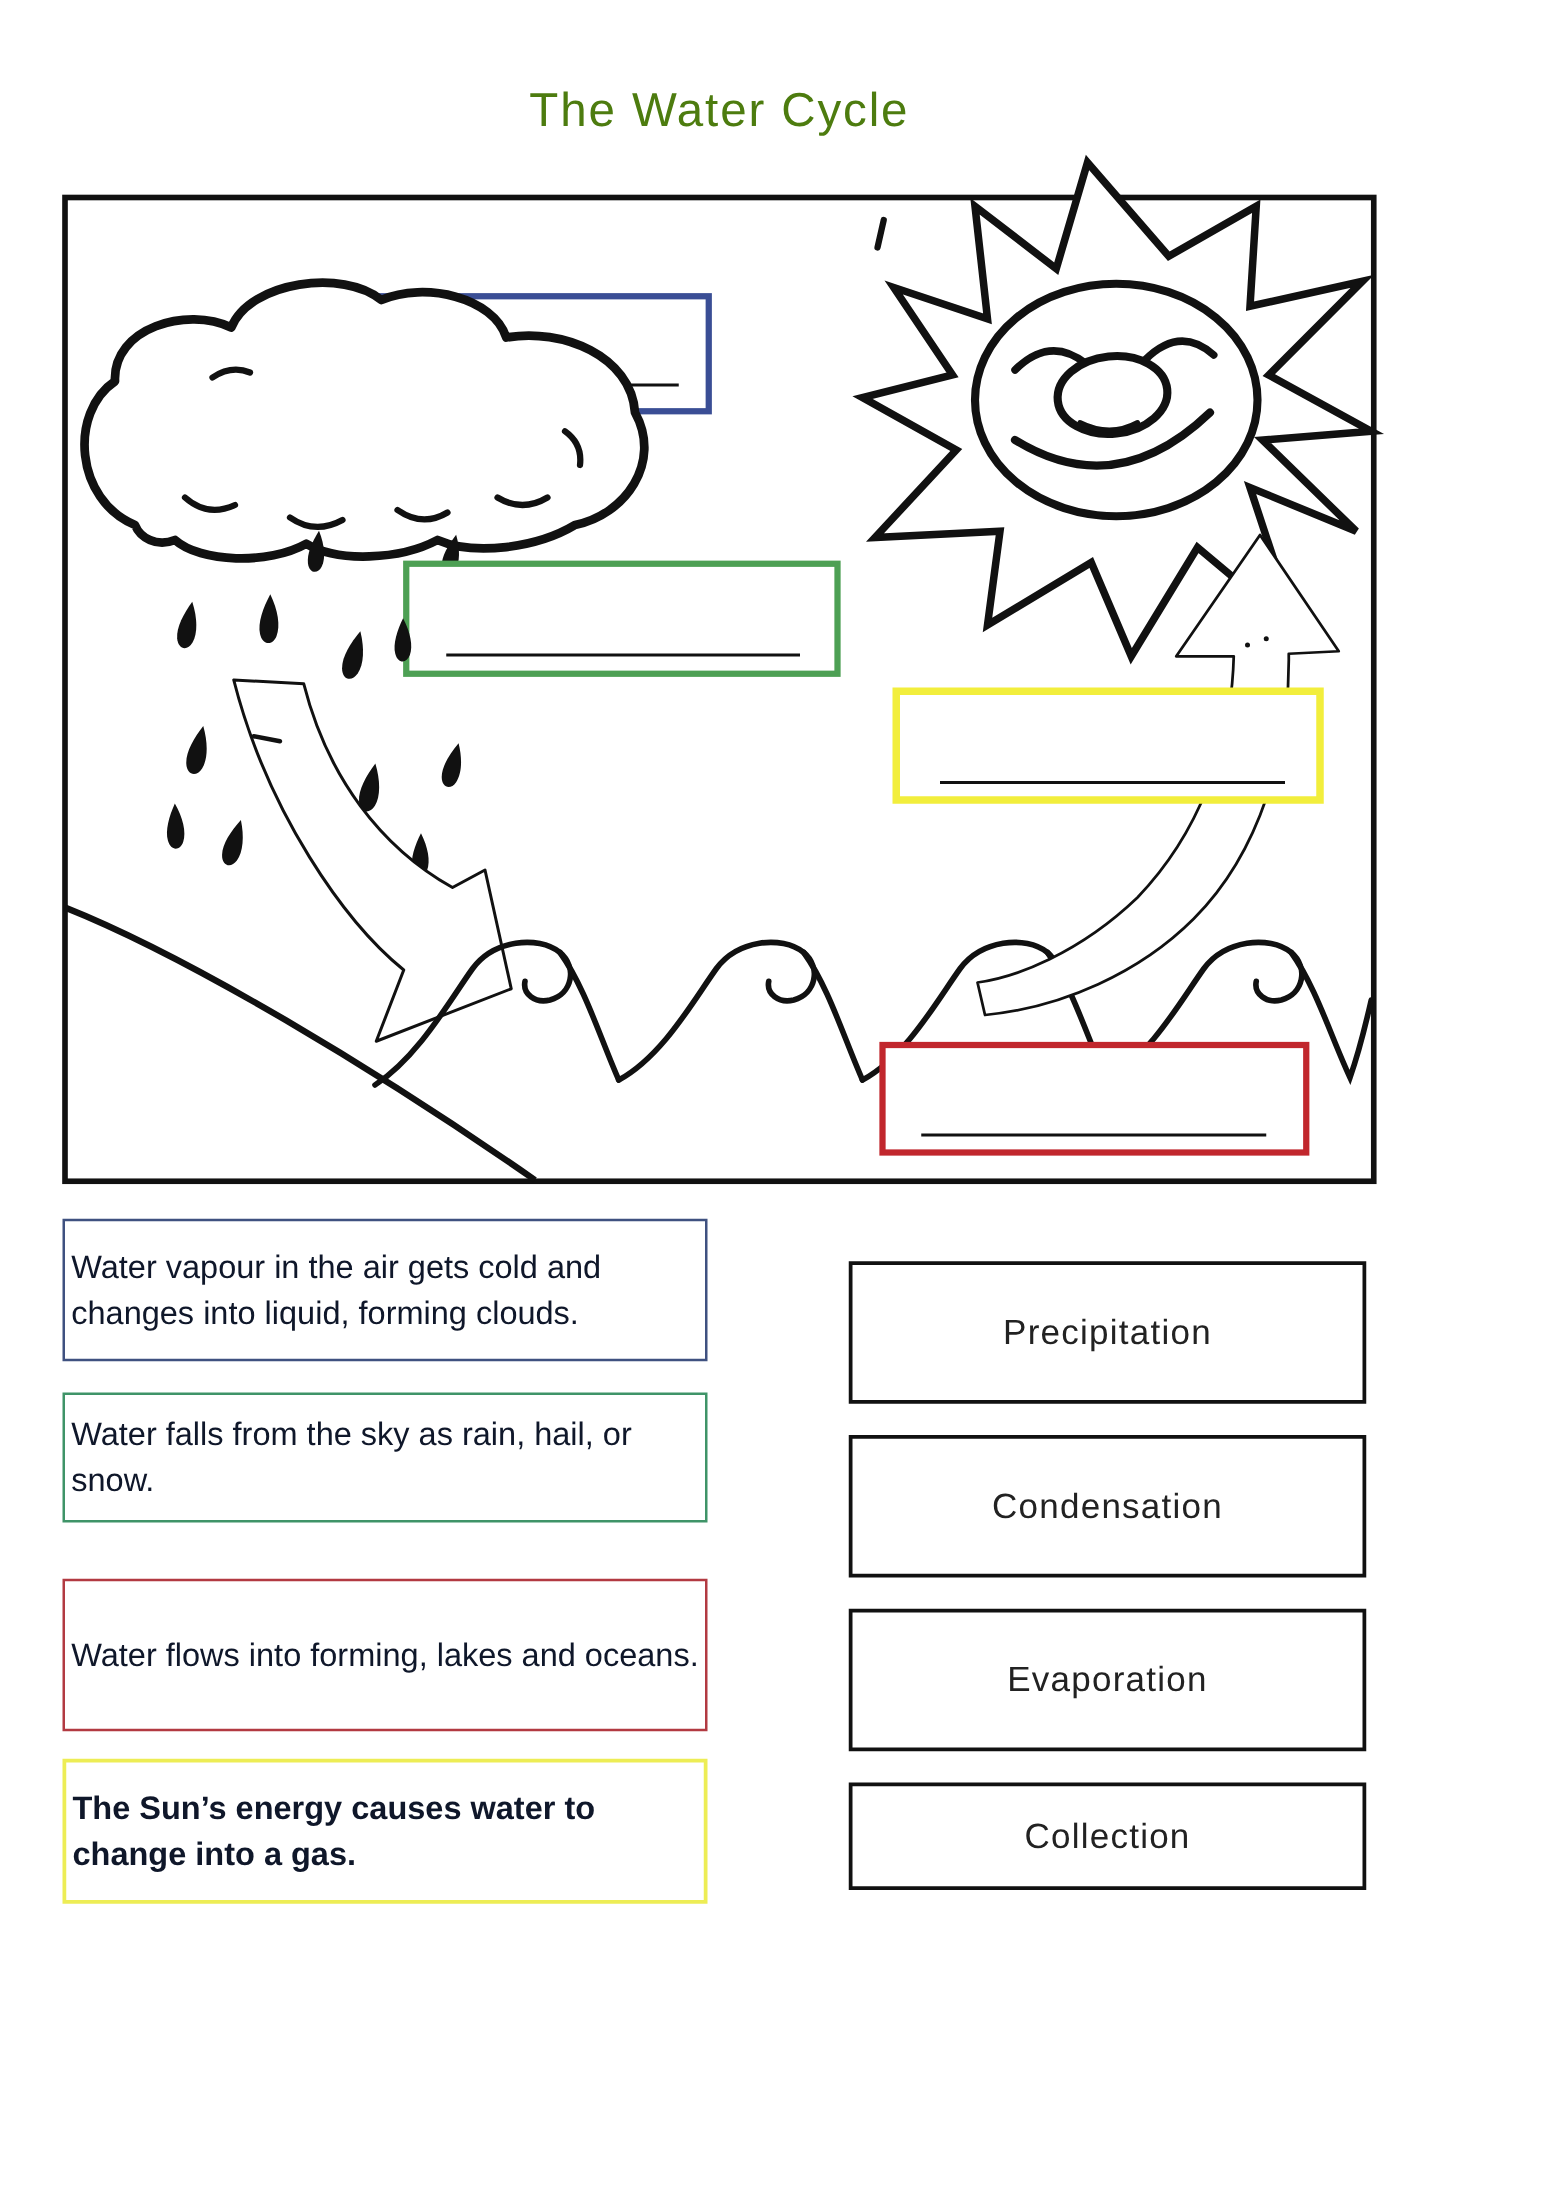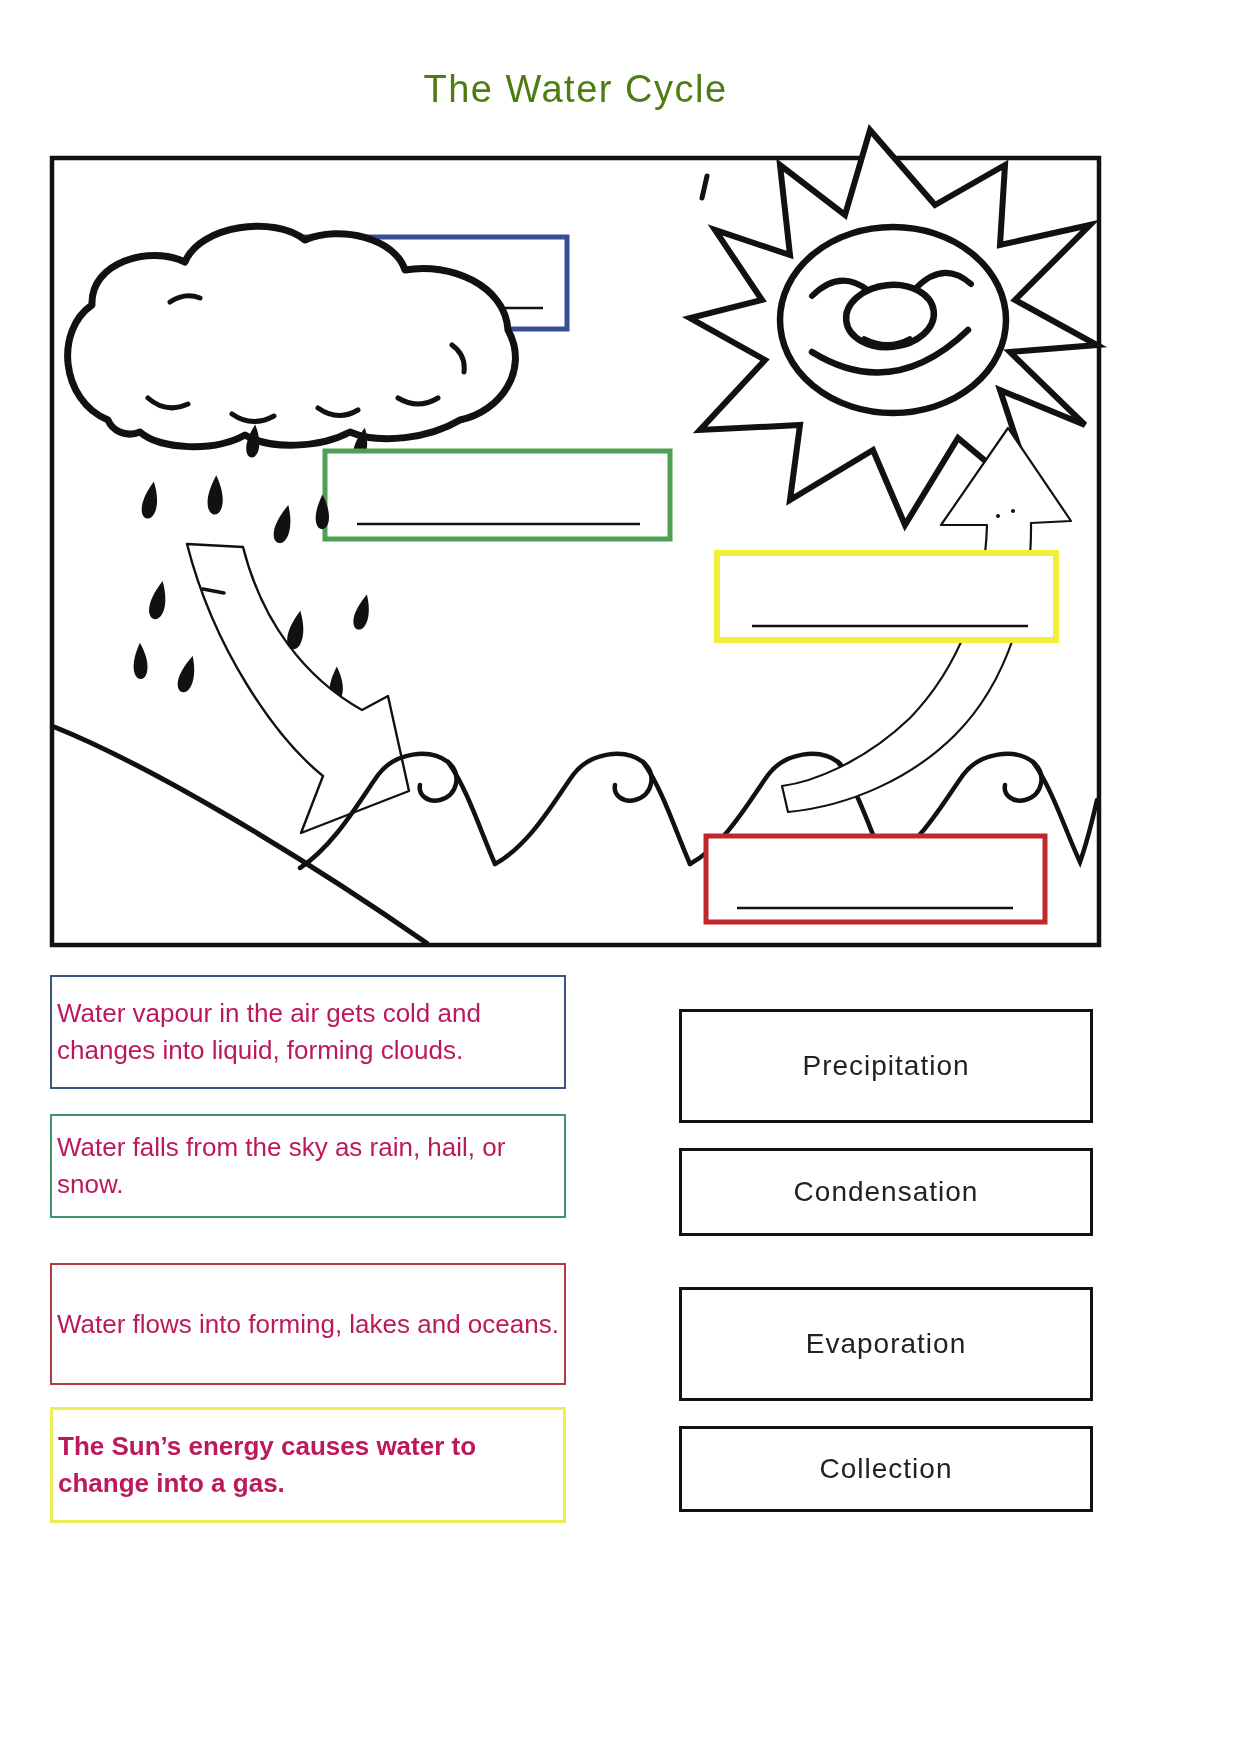--- a/index.html
+++ b/index.html
@@ -3,21 +3,21 @@
 <meta charset="utf-8">
 <style>
   html,body{margin:0;padding:0;background:#ffffff;}
   body{width:1240px;height:1754px;position:relative;overflow:hidden;
        font-family:"Liberation Sans",sans-serif;color:#1c1c1c;}
   .page-title{position:absolute;left:52px;top:68px;width:1047px;text-align:center;
        font-size:38px;letter-spacing:1.5px;color:#4d7c0f;}
   svg.scene{position:absolute;left:0;top:0;}
   .desc-box{position:absolute;left:50px;width:516px;background:#fff;
        display:flex;align-items:center;box-sizing:border-box;}
-  .desc-text{font-size:26px;line-height:37px;white-space:pre;padding-left:5px;color:#be185d;}
+  .desc-text{font-size:26px;line-height:37px;white-space:pre;padding-left:5px;color:#0f172a;}
   .term-box{position:absolute;left:679px;width:414px;background:#fff;
        border:3px solid #111;display:flex;align-items:center;justify-content:center;
        box-sizing:border-box;margin-top:32px;}
   .term-text{font-size:28px;letter-spacing:1px;color:#222;}
 </style>
 </head>
 <body>
 
 <div class="page-title">The Water Cycle</div>
 
@@ -133,21 +133,21 @@
 
 <div class="desc-box" style="top: 1407px; height: 116px; border: 3px solid rgb(237, 237, 85); font-weight: bold;">
   <div class="desc-text">The Sun’s energy causes water to
 change into a gas.</div>
 </div>
 
 <div class="term-box" style="top:977px;height:114px;">
   <div class="term-text">Precipitation</div>
 </div>
 
-<div class="term-box" style="top:1116px;height:88px;">
+<div class="term-box" style="top:1116px;height:114px;">
   <div class="term-text">Condensation</div>
 </div>
 
 <div class="term-box" style="top:1255px;height:114px;text-align:right;">
   <div class="term-text">Evaporation</div>
 </div>
 
 <div class="term-box" style="top:1394px;height:86px;">
   <div class="term-text">Collection</div>
 </div>

